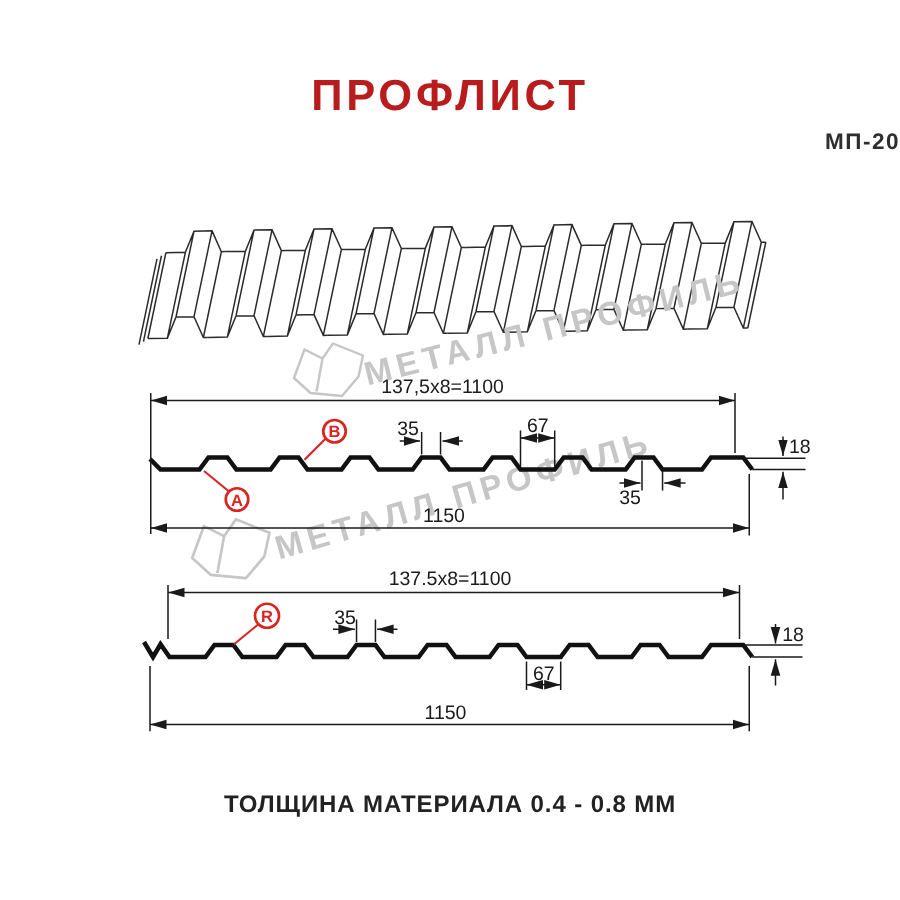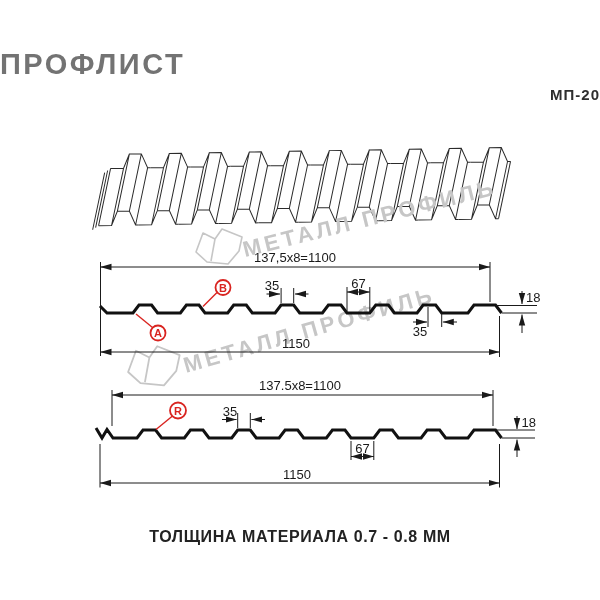--- a/index.html
+++ b/index.html
@@ -1,19 +1,19 @@
 <!DOCTYPE html>
 <html><head>
 <meta charset="utf-8">
 <style>
   html,body{margin:0;padding:0;background:#fff;}
   .page{position:relative;width:600px;height:600px;background:#ffffff;overflow:hidden;
         font-family:"Liberation Sans",sans-serif;}
-  .title{position:absolute;top:48px;left:0;width:600px;text-align:left;
-         font-size:29px;font-weight:700;letter-spacing:2.5px;color:#737373;}
+  .title{position:absolute;top:48px;left:0;width:600px;text-align:center;
+         font-size:29px;font-weight:700;letter-spacing:2.5px;color:#b91c1c;}
   .subtitle{position:absolute;top:86px;left:0;width:600px;text-align:right;
             font-size:15px;font-weight:600;letter-spacing:1px;color:#2e2e2e;}
   .footer{position:absolute;top:528px;left:0;width:600px;text-align:center;
           font-size:16px;font-weight:600;letter-spacing:.6px;color:#222;}
   svg.draw{position:absolute;top:0;left:0;}
   .thin{stroke:#1a1a1a;stroke-width:1;fill:none;}
   .thick{stroke:#111;stroke-width:3;fill:none;stroke-linejoin:miter;}
   .sheet3d{stroke:#2b2b2b;stroke-width:1;fill:none;}
   .dimtxt{font-family:"Liberation Sans",sans-serif;font-size:13px;fill:#1a1a1a;}
   .red{stroke:#d92420;fill:none;}
@@ -148,14 +148,14 @@
       <text class="dimtxt" x="297" y="479" text-anchor="middle">1150</text>
 
       <g>
         <line class="red" x1="172.5" y1="416" x2="156" y2="429.5" stroke-width="1.4"></line>
         <circle class="red" cx="178" cy="410.5" r="8" stroke-width="1.8" fill="#fff"></circle>
         <text class="redtxt" x="178" y="414.5" text-anchor="middle">R</text>
       </g>
     </g>
   </svg>
 
-  <div class="footer">ТОЛЩИНА МАТЕРИАЛА 0.7 - 0.8 ММ</div>
+  <div class="footer">ТОЛЩИНА МАТЕРИАЛА 0.4 - 0.8 ММ</div>
 </div>
 
 </body></html>

